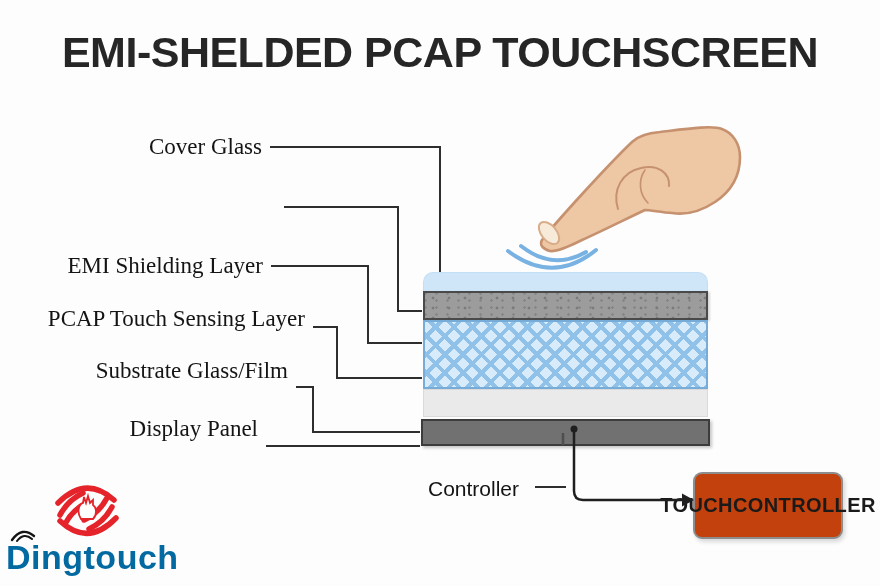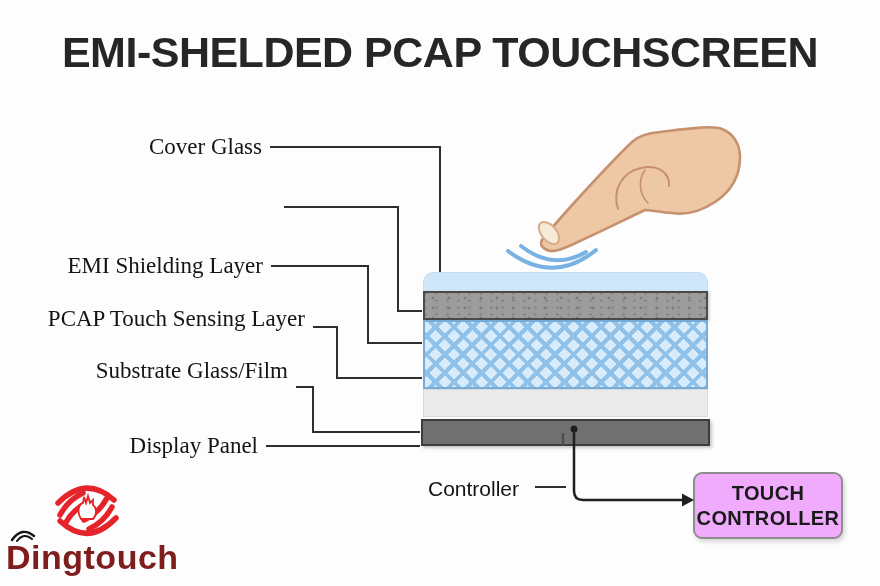--- a/index.html
+++ b/index.html
@@ -19,49 +19,49 @@
     box-shadow:2px 1px 2px rgba(0,0,0,0.15);}
   .layer-pcap{left:423px;top:320px;width:285px;height:69px;border:2px solid #77abd8;
     background-color:#d8ebfb;
     background-image:repeating-linear-gradient(45deg,transparent 0,transparent 9px,#8fc1e9 9px,#8fc1e9 13px),
                      repeating-linear-gradient(135deg,transparent 0,transparent 9px,#8fc1e9 9px,#8fc1e9 13px);}
   .layer-substrate{left:423px;top:389px;width:285px;height:28px;background:#eaeaea;border:1px solid #dadada;}
   .layer-display{left:421px;top:419px;width:289px;height:27px;background:#717171;border:2px solid #3c3c3c;
     box-shadow:2px 2px 3px rgba(0,0,0,0.22);}
   .controller-callout{position:absolute;left:428px;top:475px;font-size:21px;line-height:28px;color:#141414;}
   .touch-controller-box{position:absolute;left:693px;top:472px;width:150px;height:67px;box-sizing:border-box;
-    background:#f0abfc;border:2px solid #8d8d8d;border-radius:9px;
-    display:flex;flex-direction:column;align-items:center;justify-content:center;
+    background:#c2410c;border:2px solid #8d8d8d;border-radius:9px;
+    display:flex;flex-direction:row;align-items:center;justify-content:center;
     box-shadow:2px 3px 4px rgba(0,0,0,0.15);}
   .touch-controller-box span{font-size:20px;font-weight:bold;letter-spacing:0.4px;line-height:25px;color:#1a1a1a;}
   #overlay{position:absolute;left:0;top:0;z-index:5;pointer-events:none;}
   .logo{position:absolute;left:6px;top:470px;width:190px;height:112px;}
   .logo-mark{position:absolute;left:44px;top:4px;}
   .logo-text{position:absolute;left:0px;top:68px;font-size:34px;font-weight:bold;
-             letter-spacing:0.5px;color:#7f1d1d;white-space:nowrap;}
+             letter-spacing:0.5px;color:#0369a1;white-space:nowrap;}
   .logo-d-arc{position:absolute;left:3px;top:56px;}
 </style>
 </head>
 <body>
 
 <div id="page">
 
   <div class="title">EMI-SHELDED PCAP TOUCHSCREEN</div>
 
   <div class="layer layer-cover"></div>
   <div class="layer layer-silkscreen"></div>
   <div class="layer layer-pcap"></div>
   <div class="layer layer-substrate"></div>
   <div class="layer layer-display"></div>
 
   <div class="callout-label" style="top:136px;right:618px;">Cover Glass</div>
   <div class="callout-label" style="top:255px;right:617px;text-align:right;">EMI Shielding Layer</div>
   <div class="callout-label" style="top:308px;right:575px;">PCAP Touch Sensing Layer</div>
   <div class="callout-label" style="top:360px;right:592px;">Substrate Glass/Film</div>
-  <div class="callout-label" style="top:435px;right:622px;">Display Panel</div>
+  <div class="callout-label" style="top:418px;right:622px;">Display Panel</div>
 
   <div class="controller-callout">
     <div>Controller</div>
   </div>
 
   <div class="touch-controller-box">
     <span>TOUCH</span>
     <span>CONTROLLER</span>
   </div>
 

